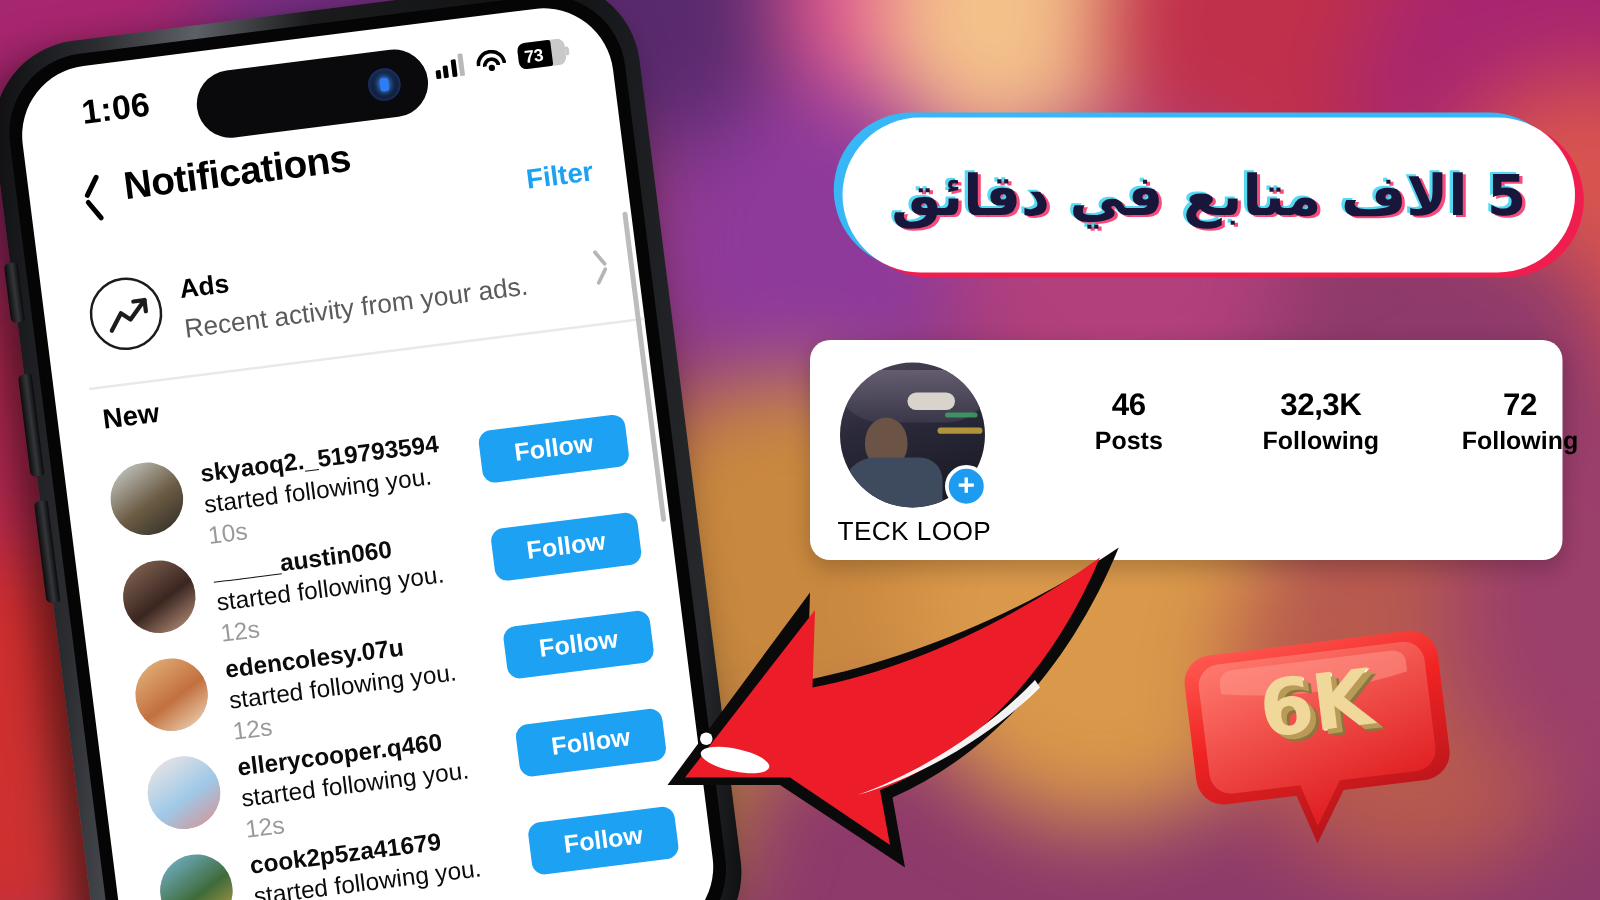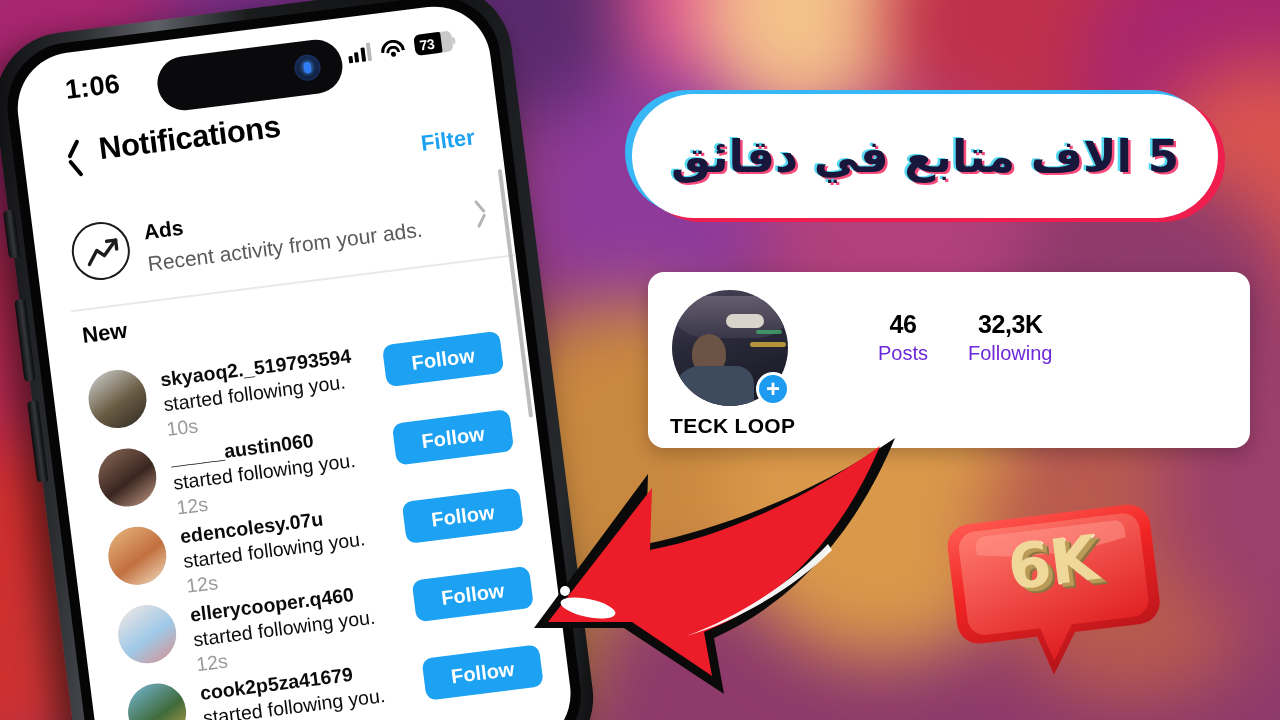--- a/index.html
+++ b/index.html
@@ -148,21 +148,21 @@
     color:#fff; font-size:20px; font-weight:600;
     display:flex; align-items:center; justify-content:center;
     cursor:pointer;
   }
   #scrollbar {
     position:absolute; right:3px; top:170px; width:4px; height:250px;
     background:#bcbcbc; border-radius:3px;
   }
 
   
-  #banner { position:absolute; left:625px; top:90px; width:600px; height:132px; }
+  #banner { position:absolute; left:667px; top:90px; width:600px; height:132px; }
   #banner .lay { position:absolute; border-radius:66px; }
   #banner .cyan { left:0;  top:0;   width:586px; height:124px; background:#37b7f5; }
   #banner .red  { left:14px; top:8px; width:586px; height:124px; background:#ef1e4e; }
   #banner .white{ left:7px; top:4px; width:586px; height:124px; background:#fff; }
   #banner-text {
     position:absolute; left:7px; top:4px; width:586px; height:124px;
     display:flex; align-items:center; justify-content:center;
     direction:rtl; font-size:45px; font-weight:700; color:#18163a;
     letter-spacing:.5px;
     text-shadow:-2.5px -1.5px 0 rgba(56,210,240,.85), 2.5px 1.5px 0 rgba(245,30,90,.8);
@@ -186,25 +186,25 @@
   #pfp .body { position:absolute; left:2px; top:76px; width:80px; height:50px; border-radius:26px 18px 0 0; background:#3e4a5e; }
   #pfp .glow1 { position:absolute; left:78px; top:52px; width:36px; height:5px; background:#caa83c; border-radius:3px; opacity:.85; }
   #pfp .glow2 { position:absolute; left:84px; top:40px; width:26px; height:4px; background:#3fa869; border-radius:3px; opacity:.8; }
   #pfp-plus {
     position:absolute; left:108px; top:100px; width:34px; height:34px; border-radius:50%;
     background:#1d9bf0; border:3px solid #fff;
     display:flex; align-items:center; justify-content:center;
     color:#fff; font-size:24px; font-weight:700; line-height:1;
     cursor:pointer;
   }
-  #stats { position:absolute; left:214px; top:38px; display:flex; gap:24px; }
+  #stats { position:absolute; left:214px; top:38px; display:flex; gap:66px; }
   .stat { text-align:center; min-width:82px; }
   .stat .num { font-size:25px; font-weight:700; color:#000; letter-spacing:-.4px; }
-  .stat .lbl { font-size:20px; color:#6d28d9; margin-top:3px; }
-  #uname { position:absolute; left:22px; top:142px; font-size:21px; font-weight:700; color:#000; letter-spacing:.3px; }
+  .stat .lbl { font-size:20px; color:#000000; margin-top:3px;font-weight:bold; }
+  #uname { position:absolute; left:22px; top:142px; font-size:21px; font-weight:400; color:#000; letter-spacing:.3px; }
 
   
   #arrow { position:absolute; left:528px; top:432px; width:370px; height:288px; }
 
   
   #badge6k { position:absolute; left:948px; top:498px; width:216px; height:190px; transform:rotate(-7deg); }
   #badge6k .txt {
     position:absolute; left:0; top:28px; width:216px;
     text-align:center; font-size:62px; font-weight:700;
     font-family:"DejaVu Sans", sans-serif;
@@ -356,20 +356,24 @@
     <div id="pfp-plus">+</div>
     <div id="stats">
         <div class="stat">
           <div class="num">46</div>
           <div class="lbl">Posts</div>
         </div>
         <div class="stat">
           <div class="num">32,3K</div>
           <div class="lbl">Following</div>
         </div>
+        <div class="stat">
+          <div class="num">72</div>
+          <div class="lbl">Following</div>
+        </div>
       </div>
     <div id="uname">TECK LOOP</div>
   </div>
 
   <div id="arrow">
     <svg width="370" height="288" viewBox="0 0 370 288">
       <path d="M367,6 C330,96 268,170 186,206 L196,262 L96,196 L6,196 L120,42 L118,112 C196,96 288,60 367,6 Z" fill="#0a0a0a"></path>
       <path d="M352,14 C316,100 256,168 176,200 L184,244 L104,190 L20,190 L124,56 L122,118 C196,104 280,66 352,14 Z" fill="#ed1c29"></path>
       <path d="M300,112 C262,152 208,186 158,204 C214,188 270,152 304,118 Z" fill="#ffffff" opacity=".95"></path>
       <ellipse cx="60" cy="176" rx="28" ry="9" transform="rotate(12 60 176)" fill="#fff"></ellipse>

